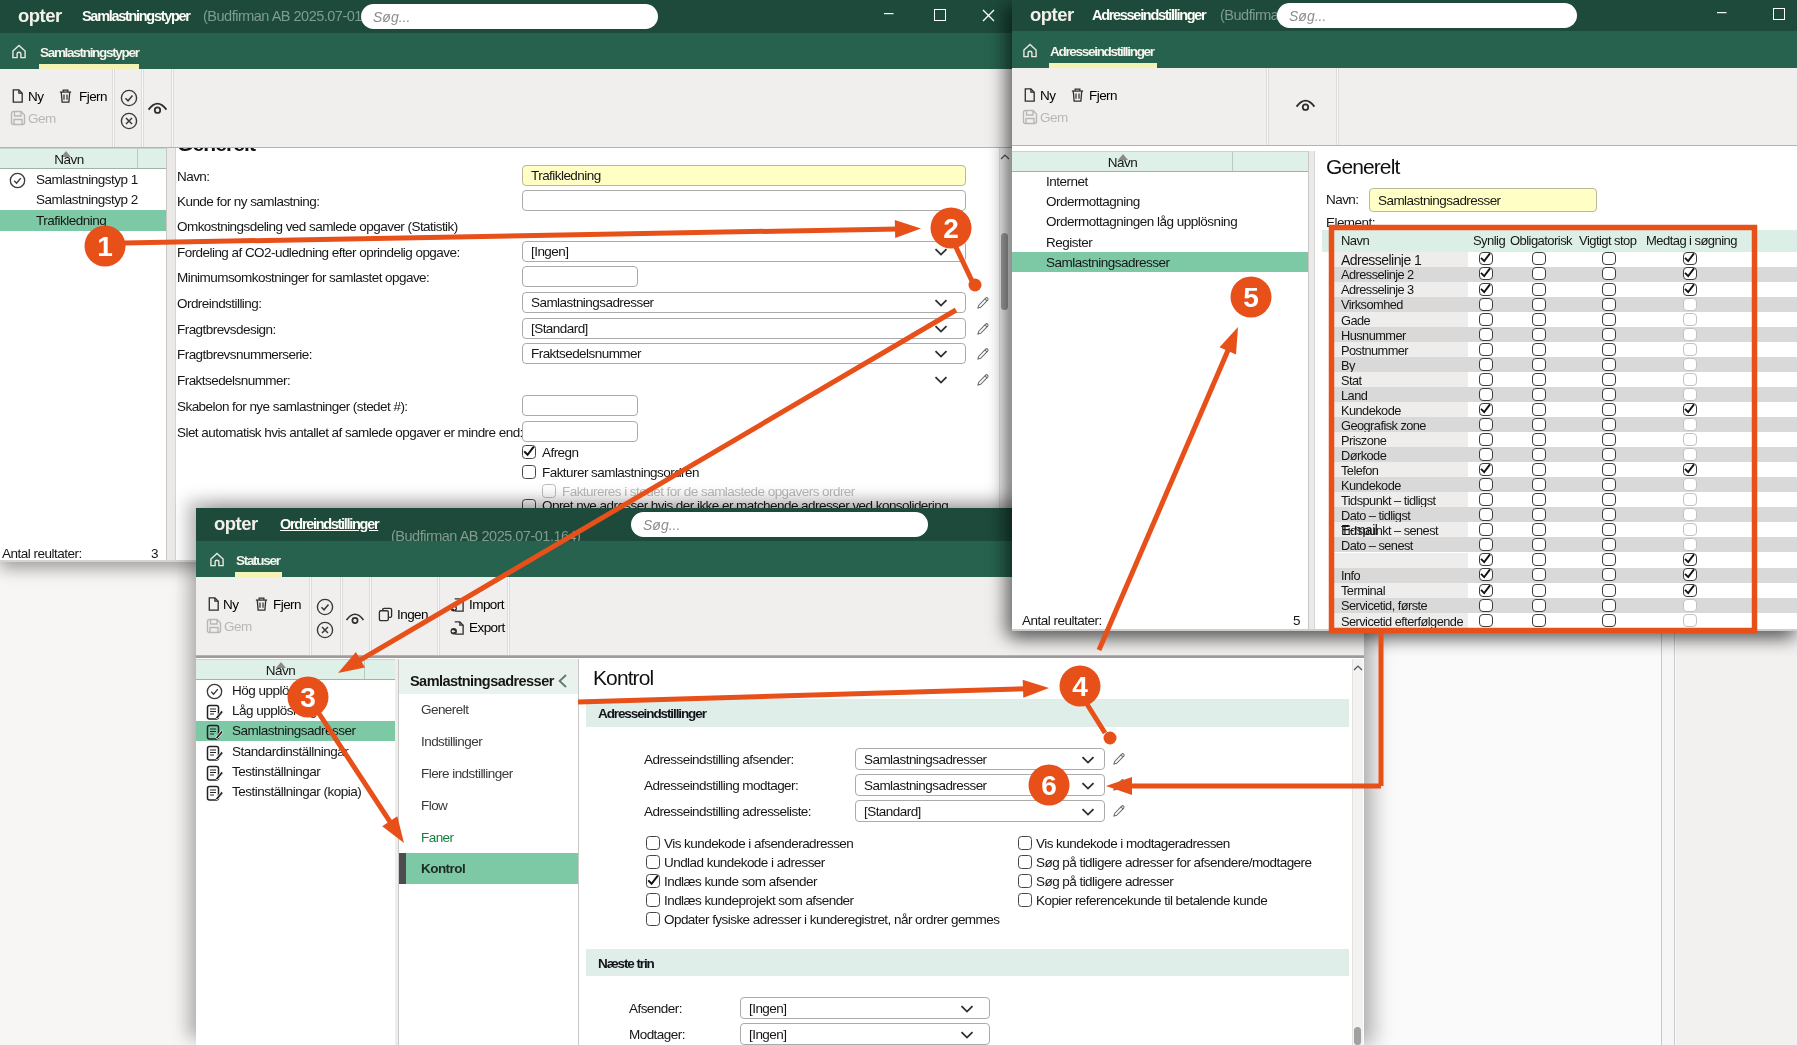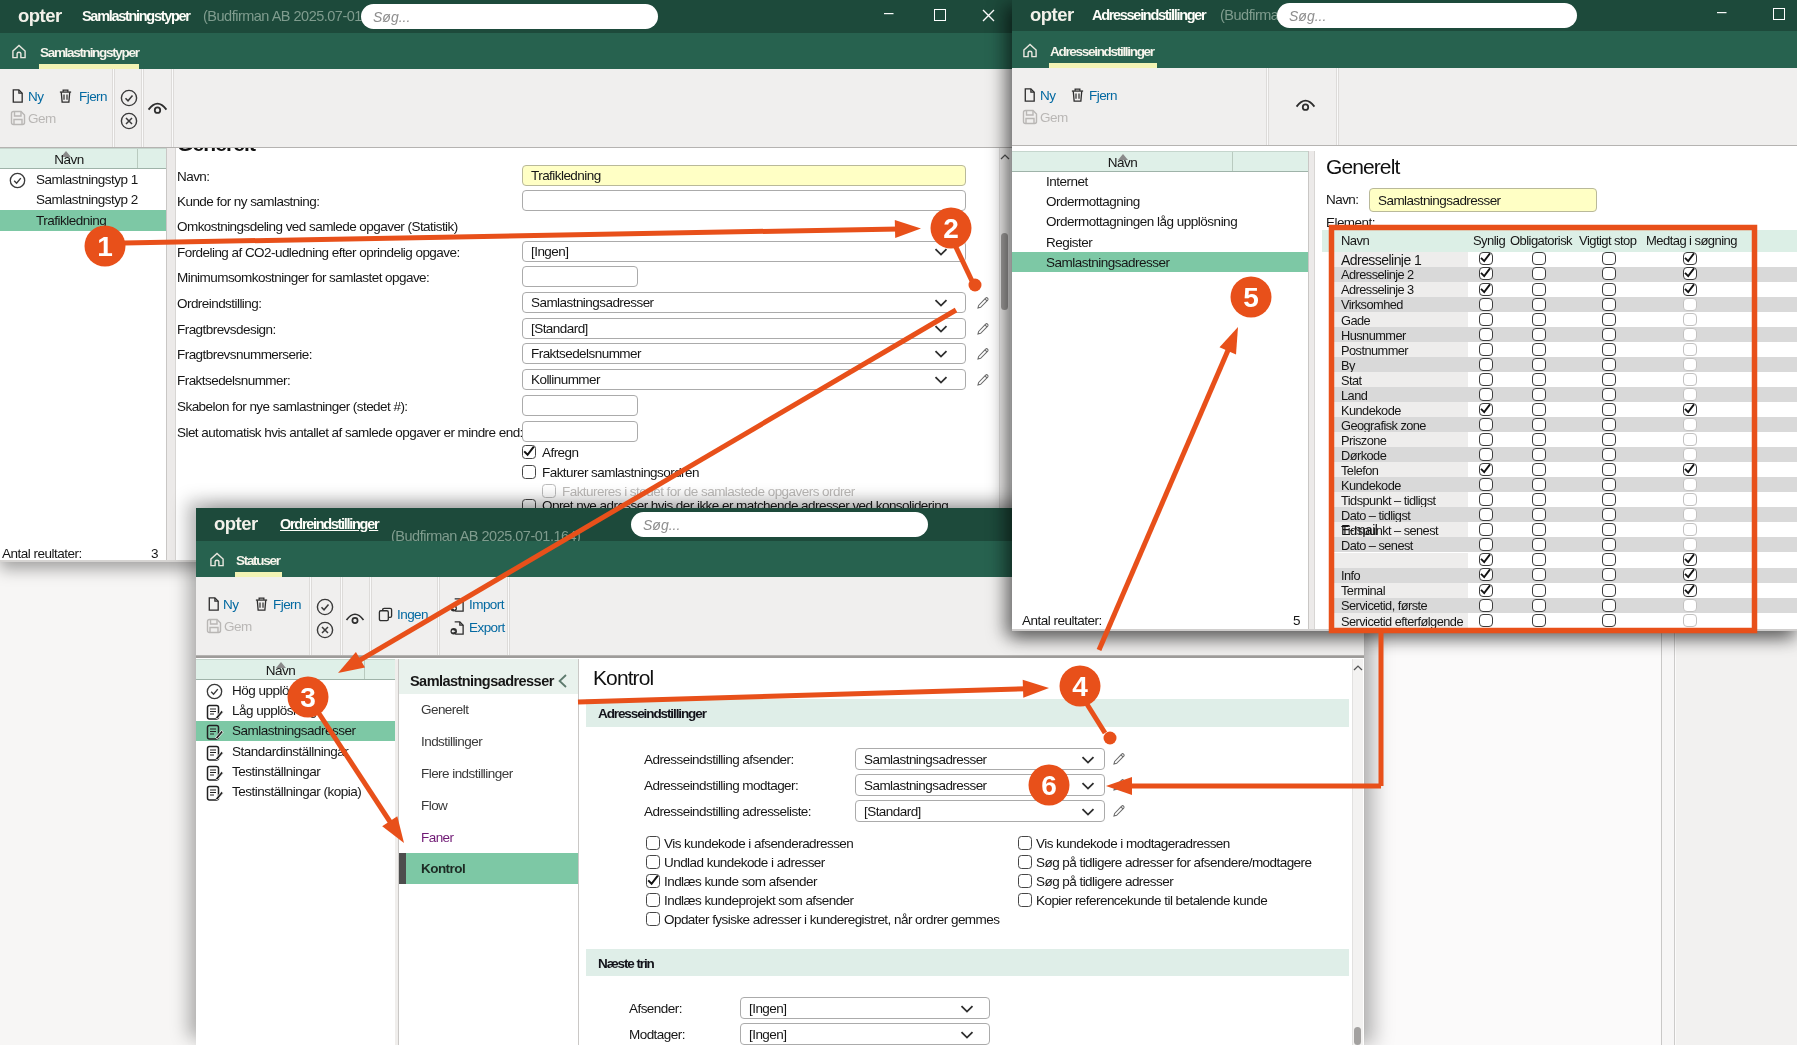--- a/index.html
+++ b/index.html
@@ -14,21 +14,21 @@
   .wver { position:absolute; color:#7f9c8e; font-size:14.5px; letter-spacing:-0.5px; white-space:nowrap; }
   .search { position:absolute; background:#fff; border-radius:13px; color:#8d8d8d; font-style:italic; font-size:14px; padding-left:12px; display:flex; align-items:center; }
   .wbtn { position:absolute; color:#fff; }
   
   .tabs { position:absolute; left:0; right:0; background:#27624f; }
   .tabtxt { position:absolute; color:#f6f4ec; font-weight:bold; font-size:13.5px; letter-spacing:-1.3px; white-space:nowrap; }
   .tabul { position:absolute; background:#f2f3b4; height:5px; }
   
   .toolbar { position:absolute; left:0; right:0; background:#f0efee; border-bottom:1px solid #b5b3b1; }
   .tsep { position:absolute; top:0; bottom:0; width:3px; background:#fafafa; border-left:1px solid #dddbd9; border-right:1px solid #dddbd9; }
-  .tlbl { position:absolute; font-size:13.5px; letter-spacing:-0.55px; color:#0369a1; white-space:nowrap; }
+  .tlbl { position:absolute; font-size:13.5px; letter-spacing:-0.55px; color:#000000; white-space:nowrap; }
   .tlbl.dis { color:#b9b7b5; }
   
   .lhead { position:absolute; background:#dff0e8; border-top:1px solid #c5d6cd; border-bottom:1px solid #9fb3a9; }
   .lhead .cell { position:absolute; top:0; bottom:0; border-right:1px solid #b9cabf; }
   .lrow { position:absolute; font-size:13.5px; letter-spacing:-0.5px; color:#161616; white-space:nowrap; display:flex; align-items:center; }
   .sel { background:#7dc8a5; }
   .sortup { position:absolute; width:0; height:0; border-left:5px solid transparent; border-right:5px solid transparent; border-bottom:6px solid #8a8a8a; }
   
   .lbl { position:absolute; font-size:13.5px; letter-spacing:-0.55px; color:#161616; white-space:nowrap; }
   .inp { position:absolute; background:#fff; border:1px solid #ababab; border-radius:4px; font-size:13.5px; letter-spacing:-0.55px; color:#161616; display:flex; align-items:center; padding-left:8px; white-space:nowrap; }
@@ -220,21 +220,20 @@
     </svg>
   <div class="lbl" style="left:177px; top:347px;">Fragtbrevsnummerserie:</div>
   <div class="inp" style="left:522px; top:343px; width:444px; height:21px;">Fraktsedelsnummer</div>
   <svg class="ic" style="left:934px; top:350px;" width="14" height="8">
       <use href="#i-chev"></use>
     </svg>
   <svg class="ic" style="left:976px; top:347px;" width="14" height="14">
       <use href="#i-pencil"></use>
     </svg>
   <div class="lbl" style="left:177px; top:373px;">Fraktsedelsnummer:</div>
-  <div class="inp" style="left:522px; top:369px; width:444px; height:21px;">Kollinummer</div>
   <svg class="ic" style="left:934px; top:376px;" width="14" height="8">
       <use href="#i-chev"></use>
     </svg>
   <svg class="ic" style="left:976px; top:373px;" width="14" height="14">
       <use href="#i-pencil"></use>
     </svg>
   <div class="lbl" style="left:177px; top:399px;">Skabelon for nye samlastninger (stedet #):</div>
   <div class="inp" style="left:522px; top:395px; width:116px; height:21px;"></div>
   <div class="lbl" style="left:177px; top:425px;">Slet automatisk hvis antallet af samlede opgaver er mindre end:</div>
   <div class="inp" style="left:522px; top:421px; width:116px; height:21px;"></div>
@@ -353,21 +352,21 @@
   <div class="abs" style="left:203px; top:151px; width:180px; bottom:0; background:#fff; border-right:1px solid #cac8c6;"></div>
   <div class="abs" style="left:203px; top:151px; width:179px; height:35px; background:#e9f2ed;"></div>
   <div class="lbl" style="left:214px; top:165px; font-weight:bold; font-size:14.5px;">Samlastningsadresser</div>
   <svg class="ic" style="left:362px; top:166px;" width="9" height="14">
       <path d="M8 1 L1.6 7 L8 13" fill="none" stroke="#5d7a6d" stroke-width="1.8"></path>
     </svg>
   <div class="lbl" style="left:225px; top:194px; color:#3a3a3a;">Generelt</div>
   <div class="lbl" style="left:225px; top:226px; color:#3a3a3a;">Indstillinger</div>
   <div class="lbl" style="left:225px; top:258px; color:#3a3a3a;">Flere indstillinger</div>
   <div class="lbl" style="left:225px; top:290px; color:#3a3a3a;">Flow</div>
-  <div class="lbl" style="left:225px; top:322px; color:#701a75;">Faner</div>
+  <div class="lbl" style="left:225px; top:322px; color:#15803d;">Faner</div>
   <div class="abs" style="left:203px; top:345px; width:179px; height:31px; background:#7dc8a5; border-left:7px solid #4d4d4d;"></div>
   <div class="lbl" style="left:225px; top:353px; font-weight:bold; color:#1d2b24;">Kontrol</div>
 
   <div class="h1" style="left:397px; top:158px;">Kontrol</div>
   <div class="band" style="left:390px; top:191px; width:763px; height:28px;"></div>
   <div class="bandlbl" style="left:402px; top:198px;">Adresseindstillinger</div>
   <div class="lbl" style="left:448px; top:244px;">Adresseindstilling afsender:</div>
   <div class="inp" style="left:659px; top:240px; width:250px; height:22px;">Samlastningsadresser</div>
   <svg class="ic" style="left:885px; top:248px;" width="14" height="8">
       <use href="#i-chev"></use>

